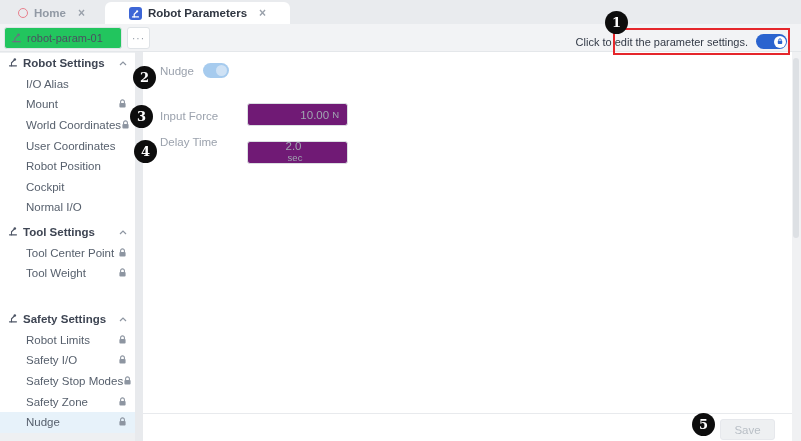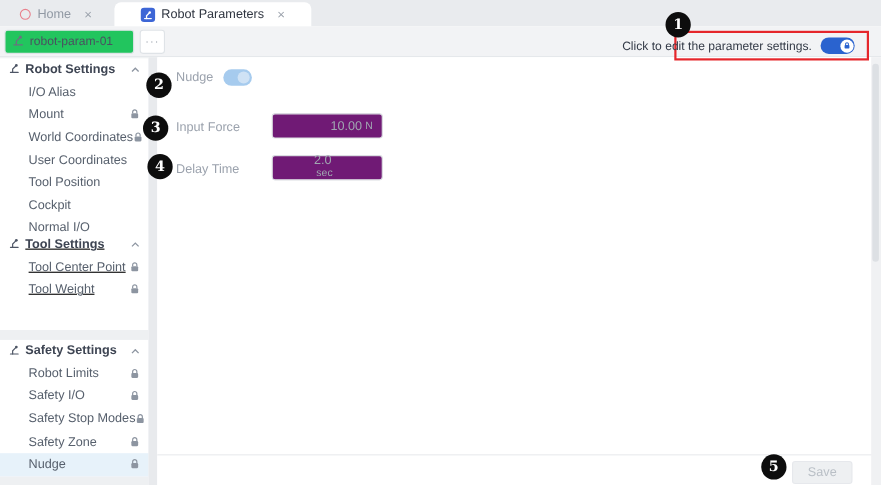--- a/index.html
+++ b/index.html
@@ -1,21 +1,21 @@
 <!DOCTYPE html>
 <html><head>
 <meta charset="utf-8">
 <style>
   html,body{margin:0;padding:0;background:#fff;}
   .app{position:relative;width:801px;height:441px;background:#fff;overflow:hidden;
        font-family:"Liberation Sans",sans-serif;-webkit-font-smoothing:antialiased;}
 
   
   .tabbar{position:absolute;left:0;top:0;width:801px;height:24px;background:#e9ebee;
-          display:flex;align-items:flex-end;}
+          display:flex;align-items:flex-end;font-weight:bold;}
   .tab{display:flex;align-items:center;height:22px;font-size:11.5px;}
   .tab-home{margin-left:10px;color:#9199a4;padding:0 8px;}
   .tab-active{margin-left:12px;background:#fff;border-radius:6px 6px 0 0;color:#2f3540;
               padding:0 24px;}
   .tab .ticon{margin-right:6px;display:inline-flex;align-items:center;}
   .tab .close{margin-left:12px;color:#9aa1ab;font-size:12px;line-height:1;}
   .home-ic{width:8px;height:8px;border:1.5px solid #e8808d;border-radius:50%;display:inline-block;}
   .rp-ic{width:13px;height:13px;background:#3d66d6;border-radius:3px;display:inline-flex;
          align-items:center;justify-content:center;}
 
@@ -31,37 +31,37 @@
   .breadcrumb{position:absolute;left:160px;top:24px;height:27px;display:flex;align-items:center;
               gap:7px;font-size:11.5px;}
   .bc-main{color:#3c4350;font-weight:bold;}
   .bc-sep{color:#9aa1ab;}
   .bc-page{color:#3c4350;}
 
   
   .sidebar{position:absolute;left:0;top:52px;width:135px;height:389px;background:#eef0f2;}
   .side-section{position:absolute;left:0;width:135px;background:#fff;}
   #sec1{top:1px;height:203px;}
-  #sec2{top:160px;height:88px;text-decoration:underline;}
+  #sec2{top:170px;height:88px;}
   #sec3{top:257px;height:124px;}
   .side-row{height:20.6px;display:flex;align-items:center;padding:0 8px;box-sizing:border-box;
             font-size:11.5px;white-space:nowrap;}
   .side-header{color:#3e4553;font-weight:bold;gap:5px;}
   .side-header .chev{margin-left:auto;display:inline-flex;}
   .side-item{padding-left:26px;color:#57606d;}
   .side-item .lock{margin-left:auto;display:inline-flex;}
   .side-item.selected{background:#e7f2fa;}
   .sidescroll{position:absolute;left:135px;top:52px;width:8px;height:389px;background:#e8eaed;}
 
   
   .main{position:absolute;left:143px;top:52px;width:658px;height:389px;background:#fff;}
   .form-label{position:absolute;font-size:11.5px;color:#9ba2ad;}
   #lbl-nudge{left:17px;top:13px;}
   #lbl-force{left:17px;top:58px;}
-  #lbl-delay{left:17px;top:96px;}
+  #lbl-delay{left:17px;top:84px;}
   .toggle-dis{position:absolute;left:60px;top:11px;width:26px;height:15px;border-radius:8px;
               background:#a6cbee;}
   .toggle-dis .knob{position:absolute;right:2px;top:2px;width:11px;height:11px;border-radius:50%;
               background:#cfe2f5;}
   .input-box{position:absolute;left:104px;width:101px;height:23px;background:#701a75;
              border:1px solid #dbdee2;border-radius:3px;box-sizing:border-box;display:flex;
              align-items:center;justify-content:flex-end;padding-right:8px;color:#a0a7b1;
              font-size:11.5px;}
   #inp-force{top:51px;}
   #inp-delay{top:89px;flex-direction:column;}
@@ -70,21 +70,21 @@
   .save-btn{position:absolute;left:577px;top:367px;width:55px;height:21px;background:#eef0f2;
             border:1px solid #e6e8ec;border-radius:3px;color:#b9bfc6;font-size:11.5px;
             font-family:inherit;}
   .rightscroll{position:absolute;left:792px;top:52px;width:9px;height:389px;background:#f0f1f3;}
   .rightscroll .thumb{position:absolute;left:1px;top:6px;width:6px;height:180px;border-radius:3px;
             background:#dde0e4;}
 
   
   .red-box{position:absolute;left:613px;top:28px;width:177px;height:27px;border:2px solid #e5262b;
            box-sizing:border-box;display:flex;align-items:center;justify-content:flex-end;gap:8px;
-           padding:0 11px;z-index:5;background:transparent;}
+           padding:0 1px;z-index:5;background:transparent;}
   .banner-text{font-size:11px;color:#333a47;white-space:nowrap;}
   .toggle-on{position:relative;width:31px;height:15px;border-radius:8px;background:#2a63cf;flex:0 0 auto;}
   .toggle-on .knob{position:absolute;right:1.5px;top:1.5px;width:12px;height:12px;border-radius:50%;
            background:#fff;display:flex;align-items:center;justify-content:center;}
   .ann{position:absolute;width:23px;height:23px;border-radius:50%;background:#0d0d0d;color:#fff;
        display:flex;align-items:center;justify-content:center;font-size:13px;font-weight:bold;
        z-index:6;font-family:"DejaVu Serif",serif;}
   #ann1{left:605px;top:11px;}
   #ann2{left:133px;top:66px;}
   #ann3{left:130px;top:105px;}
@@ -178,21 +178,21 @@
             <svg width="9" height="10" viewBox="0 0 9 10">
               <path d="M2.6 4V2.8a1.9 1.9 0 1 1 3.8 0V4" fill="none" stroke="#8d95a1" stroke-width="1.1"></path>
               <rect x="1.4" y="4" width="6.2" height="4.6" rx="1" fill="#8d95a1"></rect>
             </svg>
           </span>
         </div>
       <div class="side-row side-item">
           <span>User Coordinates</span>
         </div>
       <div class="side-row side-item">
-          <span>Tool Position</span>
+          <span>Robot Position</span>
         </div>
       <div class="side-row side-item">
           <span>Cockpit</span>
         </div>
       <div class="side-row side-item">
           <span>Normal I/O</span>
         </div>
     </div>
 
     <div class="side-section" id="sec2">

